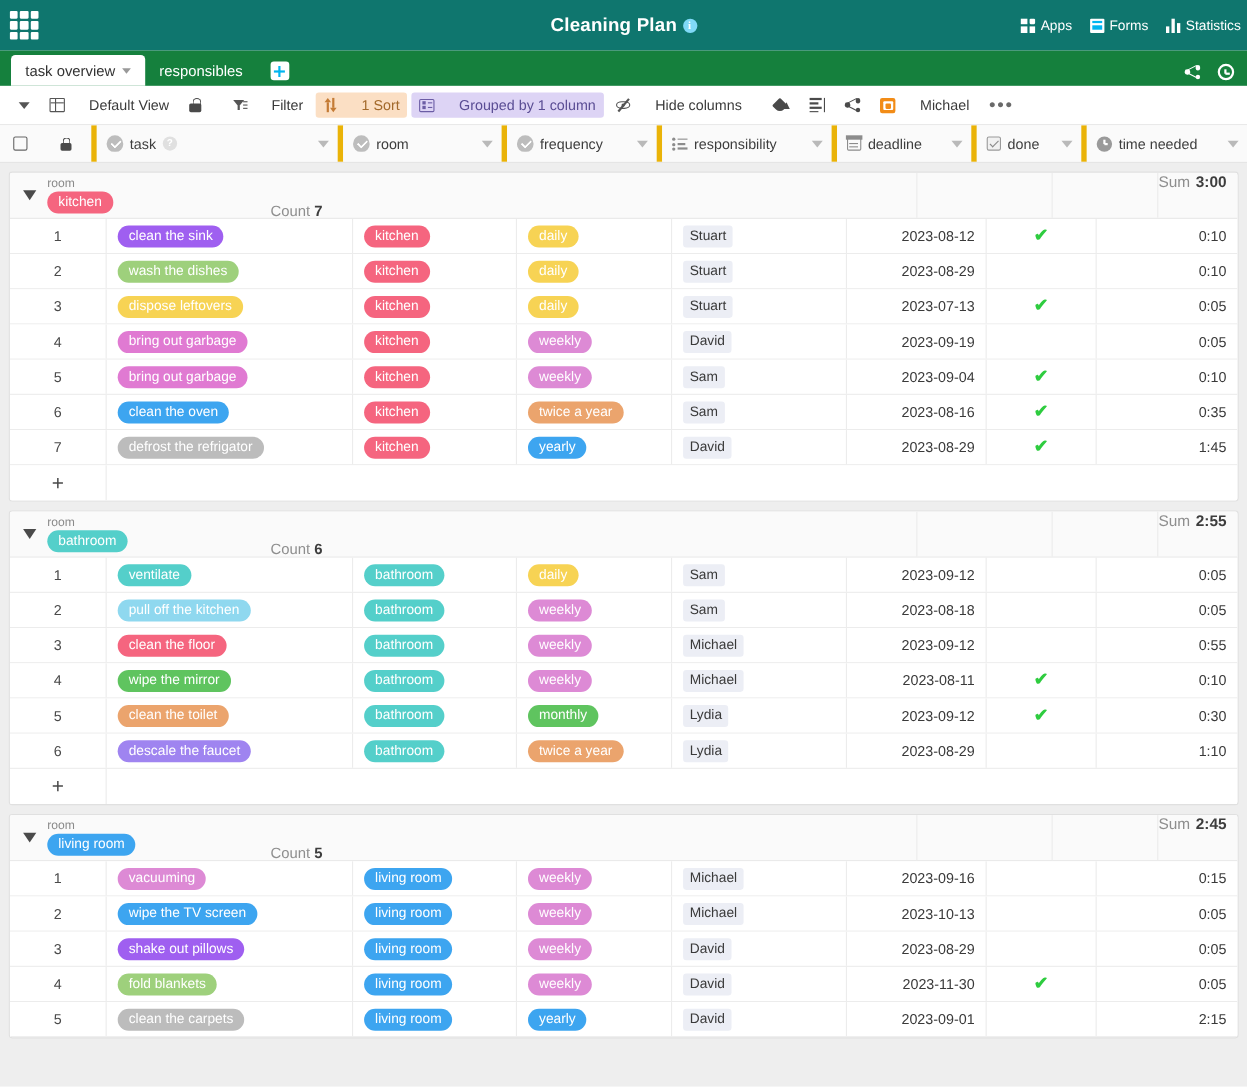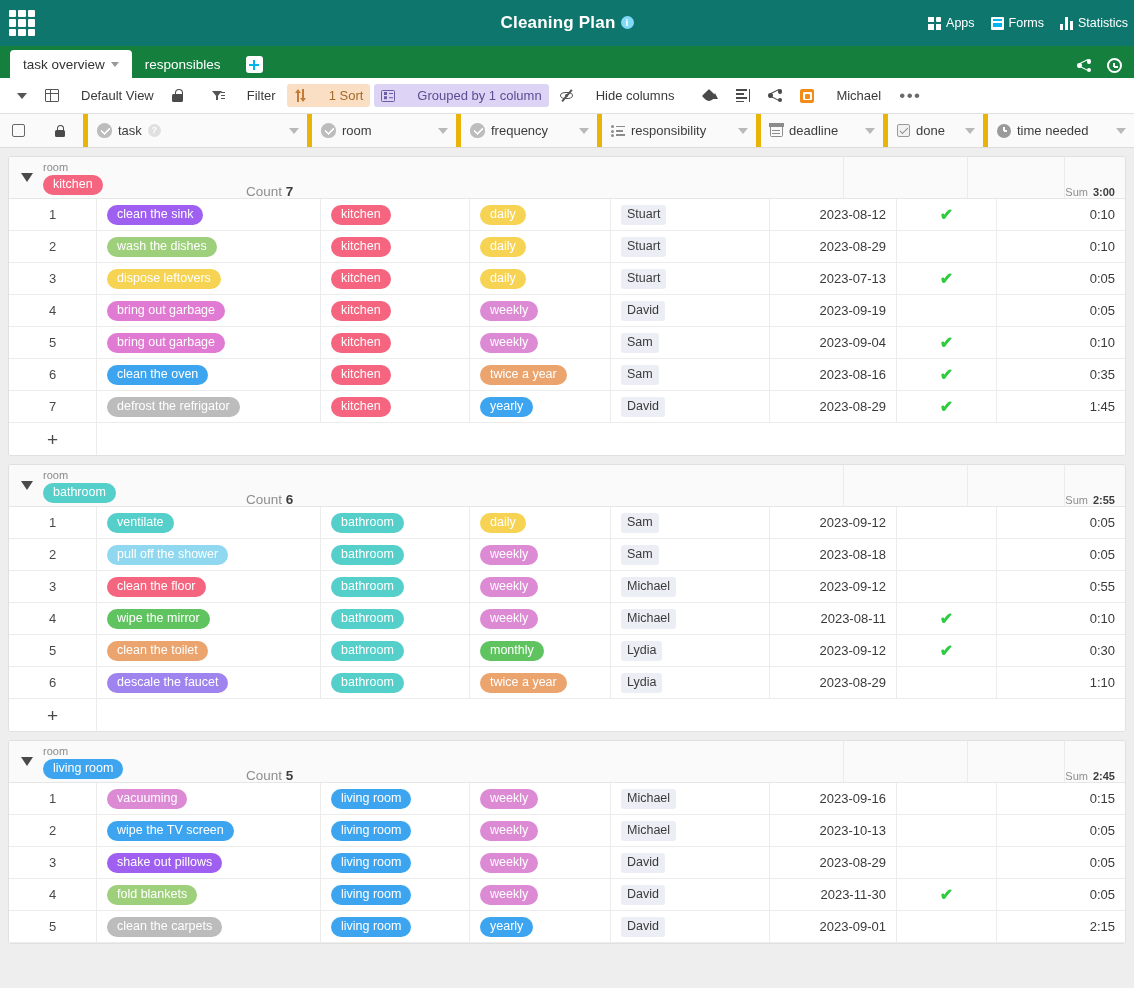--- a/index.html
+++ b/index.html
@@ -353,24 +353,24 @@
     margin-top: 28px;
   }
   .grp-count b { color: #3d3d3d; font-weight: bold; }
 
   .gh-seg { border-right: 1px solid #ececec; }
   .gh-seg-deadline { width: 127px; }
   .gh-seg-done { width: 100px; }
   .gh-seg-sum {
     flex: 1;
     display: flex;
-    align-items: flex-end;
+    align-items: flex-start;
     justify-content: flex-end;
     padding-right: 10px;
-    font-size: 11px;
+    font-size: 14px;
     color: #8e8e8e;
   }
   .gh-seg-sum b { color: #3d3d3d; font-weight: bold; margin-left: 5px; }
 
   .row {
     display: flex;
     height: 32px;
     border-bottom: 1px solid #ececec;
     align-items: stretch;
     background: #ffffff;
@@ -811,21 +811,21 @@
         <div class="cell c-resp">
           <span class="person">Sam</span>
         </div>
         <div class="cell c-dead">2023-09-12</div>
         <div class="cell c-done"></div>
         <div class="cell c-time">0:05</div>
       </div>
       <div class="row">
         <div class="cell c-num">2</div>
         <div class="cell c-task">
-          <span class="tag" style="background:#8fd8ef">pull off the shower</span>
+          <span class="tag" style="background:#8fd8ef">pull off the kitchen</span>
         </div>
         <div class="cell c-room">
           <span class="tag" style="background:#54cfca">bathroom</span>
         </div>
         <div class="cell c-freq">
           <span class="tag" style="background:#dd8ad5">weekly</span>
         </div>
         <div class="cell c-resp">
           <span class="person">Sam</span>
         </div>

